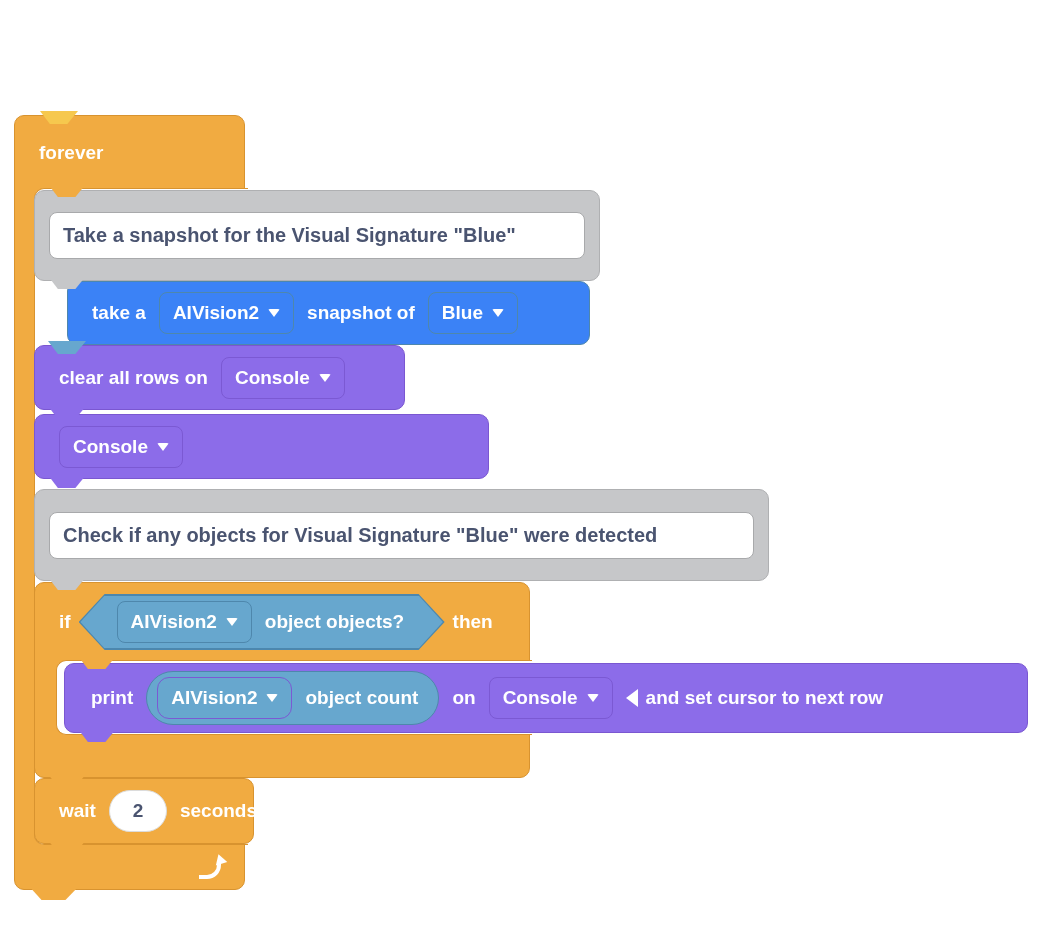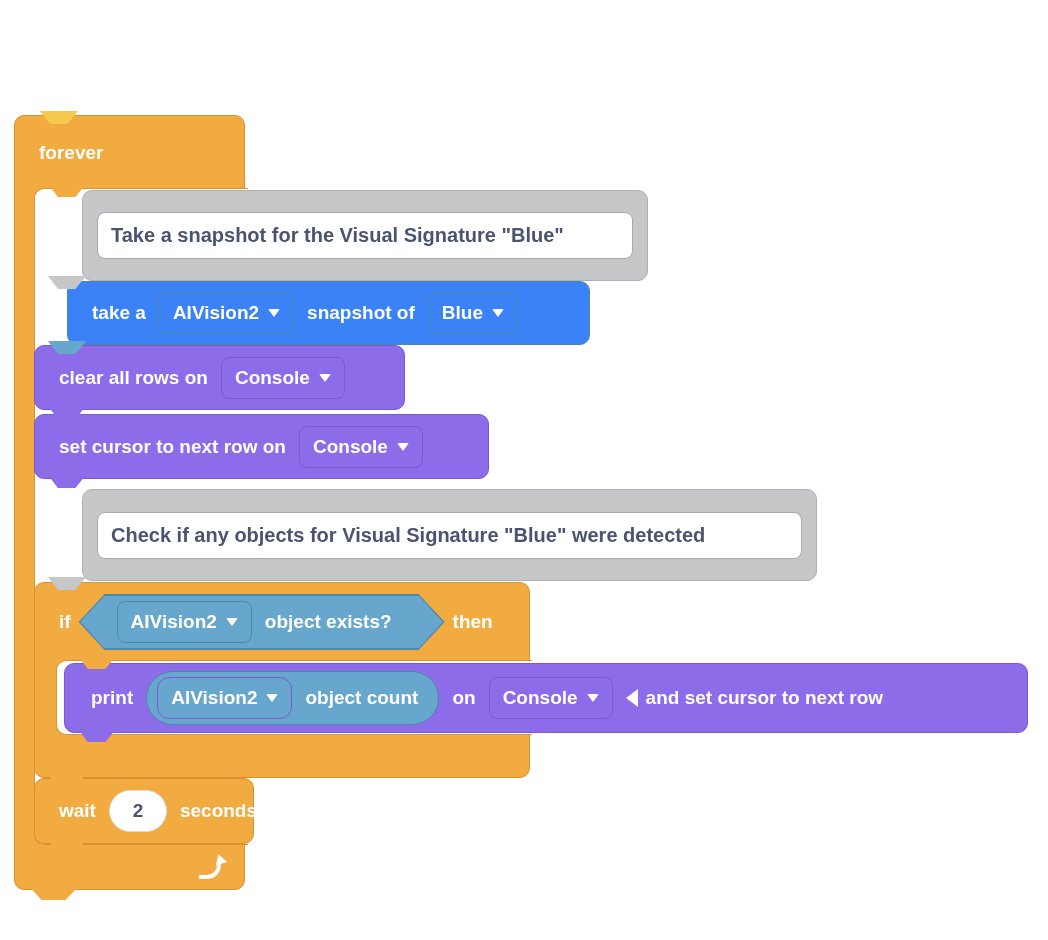--- a/index.html
+++ b/index.html
@@ -35,21 +35,21 @@
     clip-path:polygon(0 0,100% 0,72% 100%,26% 100%);
     filter:drop-shadow(0 1.6px 0.5px rgba(70,45,0,0.28));
   }
   .b-orange{background:#F1AB41}.b-yellow{background:#F6C84E}.b-blue{background:#67A7CE}
   .b-purple{background:#8C6CE9}.b-gray{background:#C6C7C9}
   
   #hat{position:absolute;left:14px;top:28px;width:176px;height:88px;}
   #hat svg{position:absolute;left:0;top:0;}
   #hat .lbl{position:absolute;left:24px;top:54px;color:#fff;font-weight:700;font-size:19px;}
   
-  .comment{padding:16px 14px;margin-left:48px;}
+  .comment{padding:16px 14px;}
   .cmt-inner{
     flex:1;height:47px;box-sizing:border-box;background:#fff;border:1.4px solid #A8A9AB;
     border-radius:8px;display:flex;align-items:center;padding:0 13px;
     color:#4A5470;font-size:20px;font-weight:700;overflow:hidden;
   }
   
   .hex{position:relative;height:56px;width:366px;background:#4C87AE;display:flex;align-items:center;
     clip-path:polygon(26px 0,calc(100% - 26px) 0,100% 50%,calc(100% - 26px) 100%,26px 100%,0 50%);}
   .hex-fill{position:absolute;inset:1.8px;background:#67A7CE;
     clip-path:polygon(24px 0,calc(100% - 24px) 0,100% 50%,calc(100% - 24px) 100%,24px 100%,0 50%);}
@@ -117,21 +117,20 @@
   <div class="block purple gap padl" style="left:34px;top:345px;width:371px;height:65px;">
     <span class="lbl">clear all rows on</span>
     <div class="dropdown">
       <span>Console</span>
       <span class="caret"></span>
     </div>
   </div>
   <div class="bump b-purple" style="left:48px;top:406px;"></div>
 
   <div class="block purple gap padl" style="left:34px;top:414px;width:455px;height:65px;">
-    <span class="lbl">set cursor to next row on</span>
     <div class="dropdown">
       <span>Console</span>
       <span class="caret"></span>
     </div>
   </div>
   <div class="bump b-purple" style="left:48px;top:475px;"></div>
 
   <div class="block graycmt comment" style="left:34px;top:489px;width:735px;height:92px;">
     <div class="cmt-inner">
       <span>Check if any objects for Visual Signature "Blue" were detected</span>
@@ -142,21 +141,21 @@
   <div class="block orange cbody" style="left:34px;top:582px;width:496px;height:196px;align-items:flex-start;">
     <div class="gap" style="height:78px;align-items:center;display:flex;padding-left:24px;gap:8px;">
       <span class="lbl">if</span>
       <div class="hex">
         <div class="hex-fill"></div>
         <div class="hex-content">
           <div class="dropdown">
             <span>AIVision2</span>
             <span class="caret"></span>
           </div>
-          <span class="lbl">object exists?</span>
+          <span class="lbl">object objects?</span>
         </div>
       </div>
       <span class="lbl">then</span>
     </div>
   </div>
 
   <div class="cutout" style="left:56px;top:660px;width:476px;height:75px;"></div>
   <div class="bump b-orange" style="left:78px;top:656px;"></div>
 
   <div class="block purple gap" style="left:64px;top:663px;width:964px;height:70px;padding-left:26px;">

